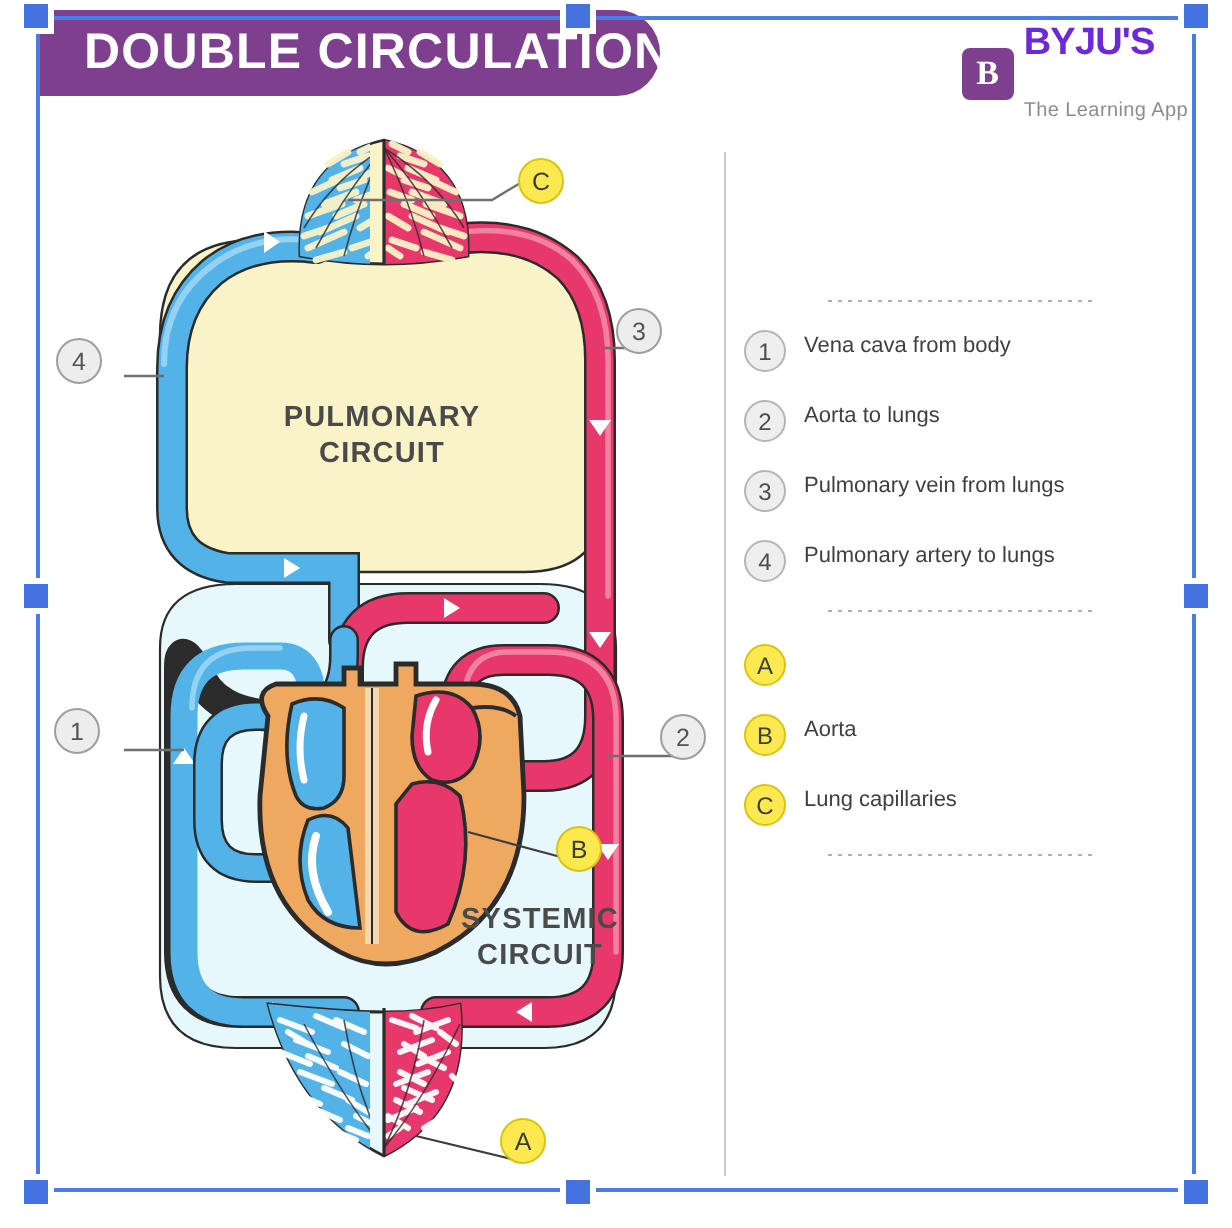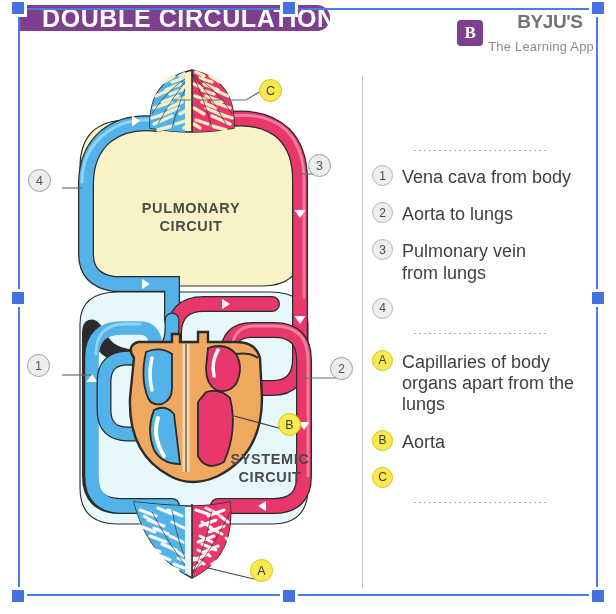--- a/index.html
+++ b/index.html
@@ -14,51 +14,51 @@
   .h-tl{left:9px;top:-1px;}
   .h-tc{left:280px;top:-1px;}
   .h-tr{left:589px;top:-1px;}
   .h-ml{left:9px;top:289px;}
   .h-mr{left:589px;top:289px;}
   .h-bl{left:9px;top:587px;}
   .h-bc{left:280px;top:587px;}
   .h-br{left:589px;top:587px;}
 
   
-  #banner{position:absolute;left:20px;top:5px;width:310px;height:26px;
+  #banner{position:absolute;left:20px;top:5px;width:310px;height:43px;
           background:#7e3f8f;border-top-right-radius:22px;border-bottom-right-radius:22px;
           display:flex;align-items:center;z-index:20;}
   #banner-title{color:#ffffff;font-size:25px;font-weight:bold;letter-spacing:.6px;
                 padding-left:22px;white-space:nowrap;}
 
   
   #logo{position:absolute;right:22px;top:12px;display:flex;align-items:center;z-index:20;}
   #logo-mark{width:26px;height:26px;background:#7e3f8f;border-radius:4px;
              display:flex;align-items:center;justify-content:center;margin-right:5px;}
   #logo-mark span{color:#fff;font-size:17px;font-weight:bold;font-family:"Liberation Serif",serif;}
   #logo-text{line-height:1;}
-  #logo-name{color:#737373;font-size:19px;font-weight:bold;letter-spacing:-.4px;display:block;margin-left:29px;}
-  #logo-tag{color:#8d8d8d;font-size:13px;display:block;margin-top:9px;letter-spacing:.2px;}
+  #logo-name{color:#6d28d9;font-size:19px;font-weight:bold;letter-spacing:-.4px;display:block;}
+  #logo-tag{color:#8d8d8d;font-size:10px;display:block;margin-top:20px;letter-spacing:.2px;}
 
   
   #v-divider{position:absolute;left:362px;top:76px;width:1px;height:512px;background:#c9c9c9;z-index:15;}
 
   
   #legend{position:absolute;left:372px;top:150px;width:215px;z-index:25;}
   .dots{height:1px;margin:0 0 0 42px;width:135px;
         background-image:linear-gradient(to right,#b0b0b0 0 2px,transparent 2px 5px);
         background-size:5px 1px;background-repeat:repeat-x;}
   .legend-list{margin:0;padding:0;list-style:none;}
   .legend-item{display:flex;align-items:flex-start;margin:0 0 14px 0;}
   .badge{flex:0 0 auto;width:21px;height:21px;border-radius:50%;
          display:flex;align-items:center;justify-content:center;
          font-size:12px;color:#4c4c4c;box-sizing:border-box;margin-right:9px;}
   .badge.num{background:#eeeeee;border:1px solid #b5b5b5;}
   .badge.alpha{background:#fbe94f;border:1px solid #d9c412;color:#3f3f3f;}
-  .legend-text{font-size:18px;color:#3f3f3f;line-height:1.18;padding-top:2px;}
+  .legend-text{font-size:11px;color:#3f3f3f;line-height:1.18;padding-top:2px;}
 
   
   #diagram{position:absolute;left:22px;top:58px;width:340px;height:540px;z-index:10;}
   #diagram svg{display:block;}
 
   .marker-circle{position:absolute;width:23px;height:23px;border-radius:50%;
                  display:flex;align-items:center;justify-content:center;font-size:12.5px;
                  box-sizing:border-box;z-index:30;}
   .marker-circle.num{background:#ededed;border:1px solid #9e9e9e;color:#545454;}
   .marker-circle.alpha{background:#fbe94f;border:1px solid #d9c412;color:#3c3c3c;}
@@ -324,36 +324,37 @@
     <li class="legend-item">
       <span class="badge num">2</span>
       <span class="legend-text">Aorta to lungs</span>
     </li>
     <li class="legend-item">
       <span class="badge num">3</span>
       <span class="legend-text" style="max-width:150px;">Pulmonary vein from lungs</span>
     </li>
     <li class="legend-item">
       <span class="badge num">4</span>
+      <span class="legend-text" style="max-width:155px;">Pulmonary artery to lungs</span>
     </li>
   </ul>
 
   <div class="dots" style="margin-top:6px;"></div>
 
   <ul class="legend-list" style="margin-top:16px;">
     <li class="legend-item">
       <span class="badge alpha">A</span>
-      <span class="legend-text" style="max-width:182px;">Capillaries of body organs apart from the lungs</span>
     </li>
     <li class="legend-item">
       <span class="badge alpha">B</span>
       <span class="legend-text">Aorta</span>
     </li>
     <li class="legend-item">
       <span class="badge alpha">C</span>
+      <span class="legend-text">Lung capillaries</span>
     </li>
   </ul>
 
   <div class="dots" style="margin-top:14px;"></div>
 </div>
 
 <div id="selection"></div>
 <div class="handle h-tl"></div>
 <div class="handle h-tc"></div>
 <div class="handle h-tr"></div>

